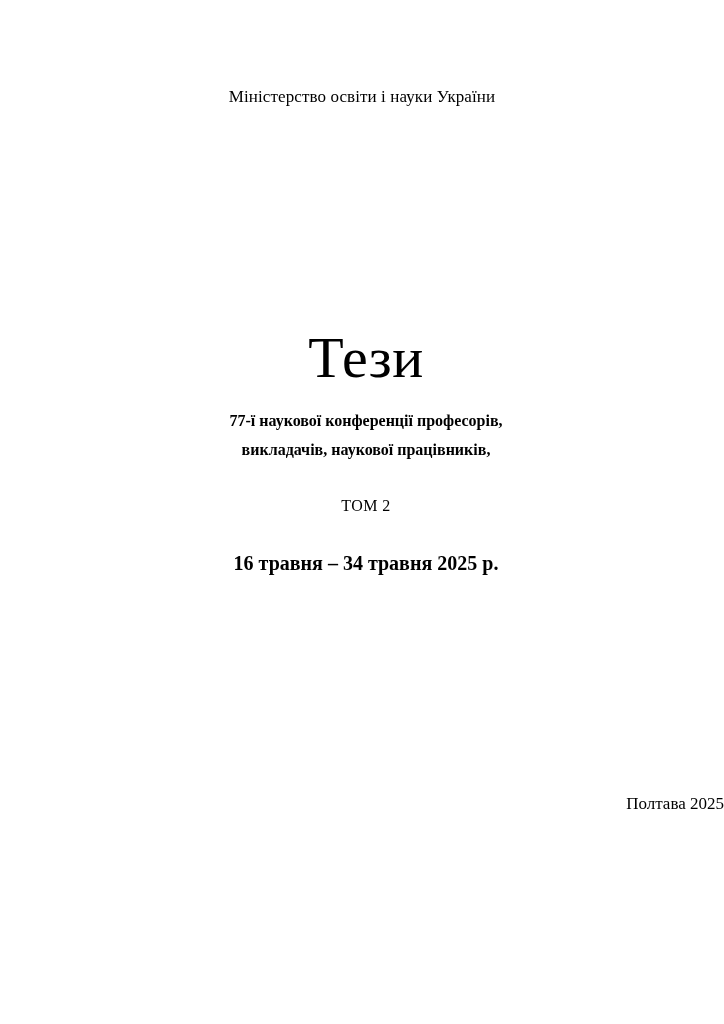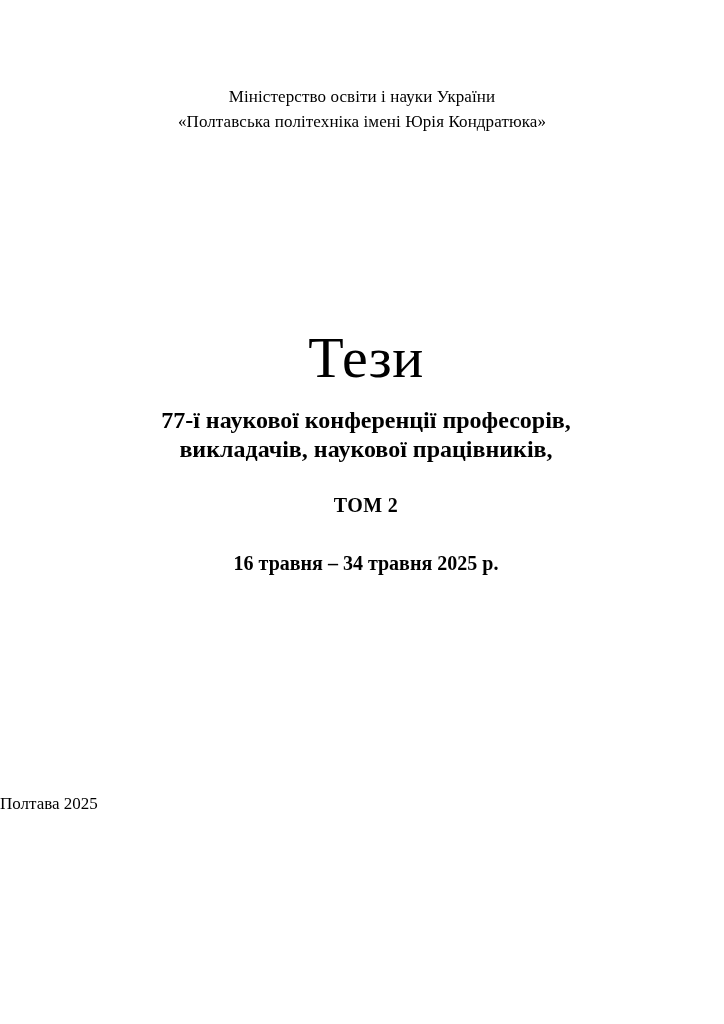--- a/index.html
+++ b/index.html
@@ -47,58 +47,57 @@
   }
   .main-title {
     font-size: 58px;
     line-height: 64px;
     font-weight: normal;
     letter-spacing: 0.5px;
     margin: 0;
   }
   .subtitle {
     margin-top: 16px;
-    font-size: 24px;
+    font-size: 16px;
     line-height: 29px;
     font-weight: bold;
   }
   .volume {
     margin-top: 28px;
-    font-size: 20px;
+    font-size: 16px;
     line-height: 27px;
-    font-weight: bold;
+    font-weight: normal;
     letter-spacing: 0.4px;
   }
   .dates {
     margin-top: 31px;
     font-size: 20px;
     line-height: 27px;
     font-weight: bold;
   }
 
   
   .imprint {
     position: absolute;
     left: 0;
     right: 0;
     bottom: 46px;
-    text-align: left;
+    text-align: right;
     font-size: 17px;
     line-height: 22px;
     margin-top: 20px;
   }
 </style>
 </head>
 <body>
 
 <div class="page">
 
   <div class="institution">
     <div class="line">Міністерство освіти і науки України</div>
-    <div class="line">«Полтавська політехніка імені Юрія Кондратюка»</div>
   </div>
 
   <div class="title-block">
     <h1 class="main-title">Тези</h1>
 
     <div class="subtitle">
       <div>77-ї наукової конференції професорів,</div>
       <div>викладачів, наукової працівників,</div>
     </div>
 

